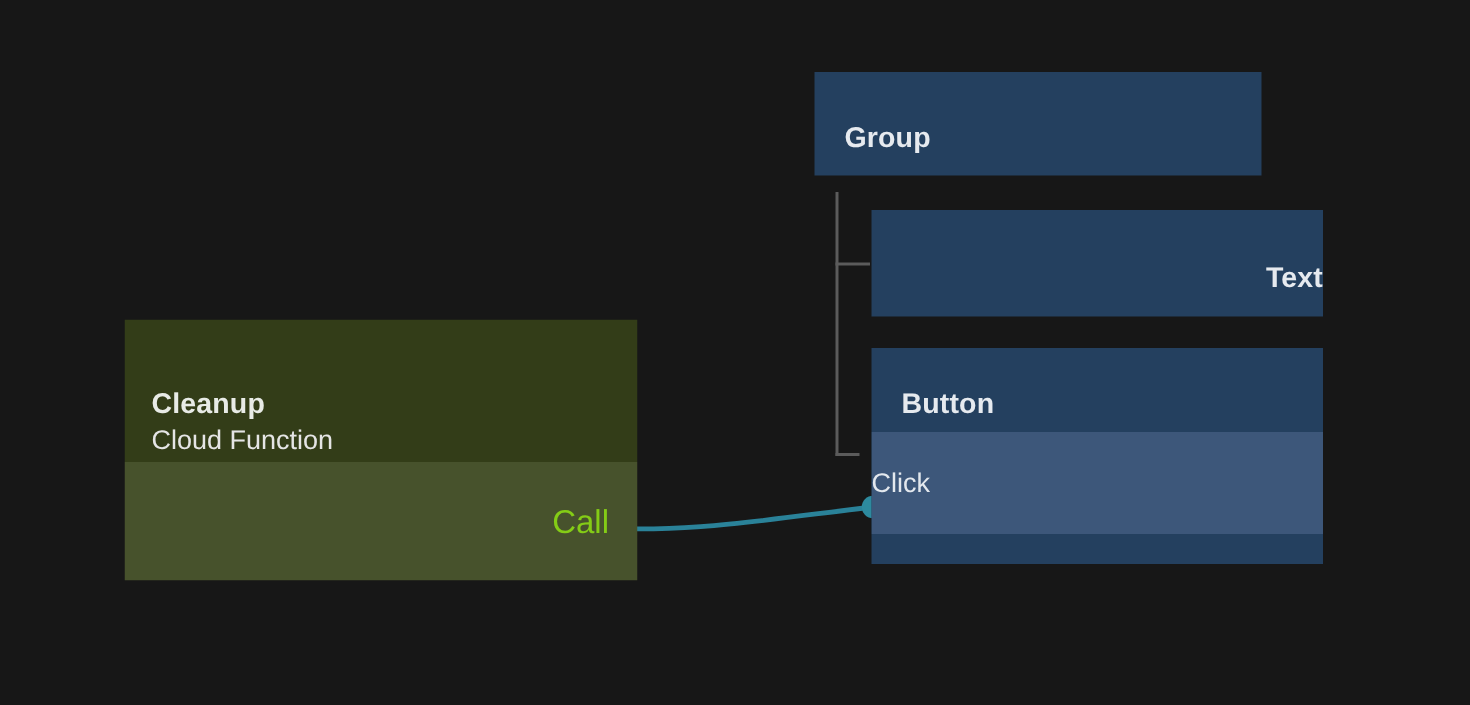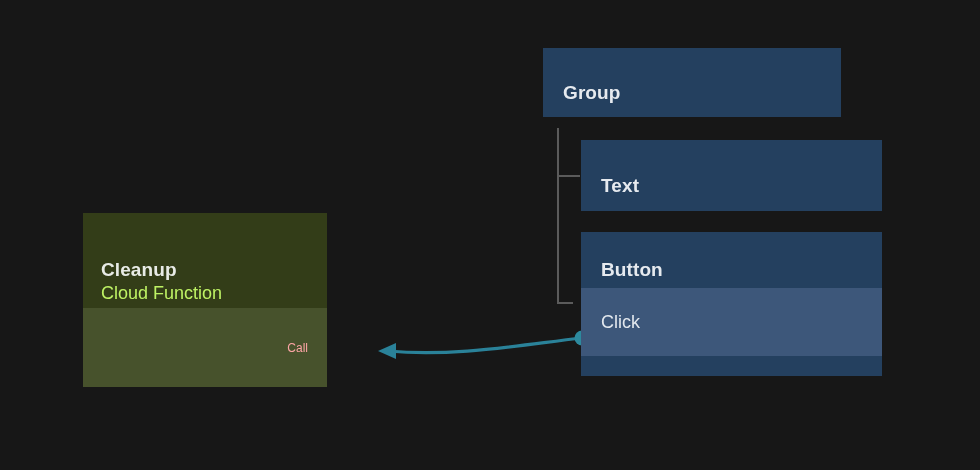--- a/index.html
+++ b/index.html
@@ -44,41 +44,41 @@
     font-size: 19px;
     font-weight: bold;
     color: #e8ebe6;
     letter-spacing: 0.1px;
     line-height: 1.28;
     margin-top: 21px;
   }
   .node-sub {
     font-size: 18px;
     font-weight: normal;
-    color: #bef264;
+    color: #e5e5e5;
     line-height: 1.3;
   }
 
   
   .node-green .node-header {
     background: #333d18;
     padding: 22px 0 0 18px;
   }
   .node-green .port-row {
     background: #47522c;
     height: 79px;
     display: flex;
     align-items: center;
     justify-content: flex-end;
     padding-right: 19px;
     box-sizing: border-box;
   }
   .port-label-out {
-    font-size: 12px;
-    color: #fca5a5;
+    font-size: 22px;
+    color: #84cc16;
   }
 
   
   .node-blue {
     background: #24405f;
   }
   .node-blue .node-header {
     padding-left: 20px;
     height: 100%;
   }
@@ -87,21 +87,20 @@
   }
   .node-blue-split .node-header {
     height: 56px;
     padding-left: 20px;
   }
   .node-blue .port-row {
     background: #3d577a;
     height: 68px;
     display: flex;
     align-items: center;
-    padding-left: 20px;
     box-sizing: border-box;
   }
   .port-label-in {
     font-size: 18px;
     color: #e3e8ee;
   }
 
   
   .tree-line {
     position: absolute;
@@ -116,37 +115,37 @@
   <svg id="wires" viewBox="0 0 980 470" width="980" height="470">
     <path d="M 582 338 C 520 345, 455 357, 388 351" fill="none" stroke="#2a8299" stroke-width="3.2" stroke-linecap="round"></path>
     <polygon points="378,351 396,343 396,359" fill="#2a8299"></polygon>
     <circle cx="582" cy="338" r="7.5" fill="#2d8a9e"></circle>
   </svg>
 
   <div class="tree-line" style="left:557px; top:128px; width:2px; height:176px;"></div>
   <div class="tree-line" style="left:557px; top:175px; width:23px; height:2px;"></div>
   <div class="tree-line" style="left:557px; top:302px; width:16px; height:2px;"></div>
 
-  <div class="node node-green" style="left:83px; top:213px; width:244px; height:174px;">
+  <div class="node node-green" style="left:83px; top:213px; width:342px; height:174px;">
     <div class="node-header" style="height:95px;">
       <div class="node-title">Cleanup</div>
       <div class="node-sub">Cloud Function</div>
     </div>
     <div class="port-row">
       <span class="port-label-out">Call</span>
     </div>
   </div>
 
   <div class="node node-blue" style="left:543px; top:48px; width:298px; height:69px;">
     <div class="node-header">
       <div class="node-title">Group</div>
     </div>
   </div>
 
-  <div class="node node-blue" style="left:581px; top:140px; width:301px; height:71px;">
+  <div class="node node-blue" style="left:581px; top:140px; width:301px; height:71px;text-align:right;">
     <div class="node-header">
       <div class="node-title">Text</div>
     </div>
   </div>
 
   <div class="node node-blue node-blue-split" style="left:581px; top:232px; width:301px; height:144px;">
     <div class="node-header">
       <div class="node-title">Button</div>
     </div>
     <div class="port-row">

